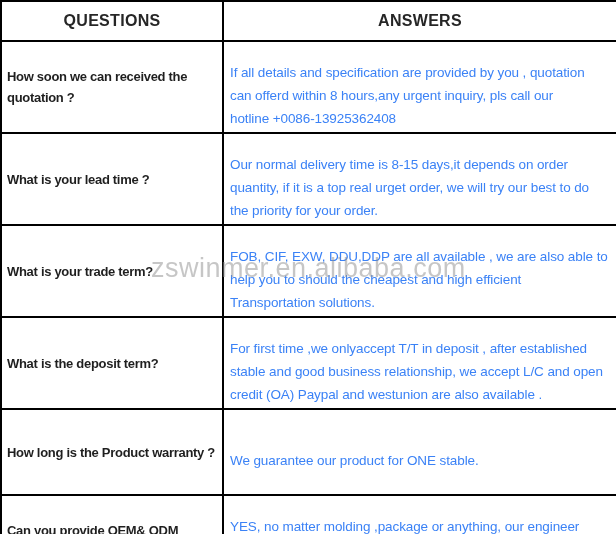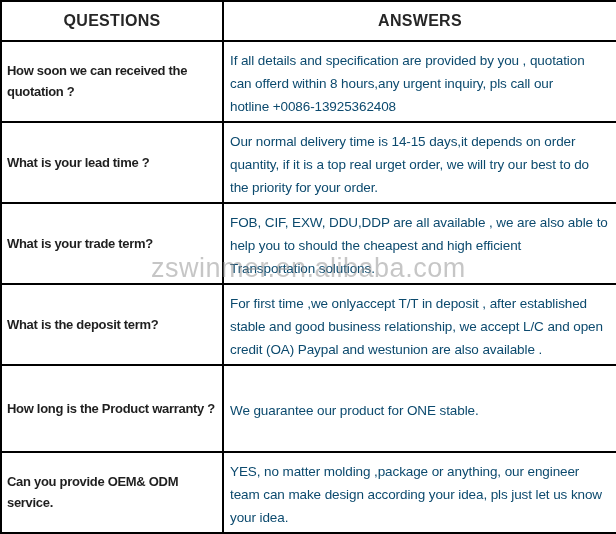--- a/index.html
+++ b/index.html
@@ -54,22 +54,22 @@
     letter-spacing: -0.3px;
     line-height: 21px;
     color: #1f1f1f;
     padding: 2px 2px 2px 5px;
     text-align: left;
   }
   td.a-cell {
     font-size: 13.5px;
     letter-spacing: -0.1px;
     line-height: 23px;
-    color: #0c4a6e;
-    padding: 7px 4px 2px 6px;
+    color: #3b82f6;
+    padding: 19px 4px 2px 6px;
     text-align: left;
     white-space: pre-line;
   }
   #watermark {
     position: absolute;
     left: 151px;
     top: 253px;
     font-size: 27px;
     letter-spacing: 0.5px;
     color: #8f8f8f;
@@ -95,21 +95,21 @@
     </thead>
     <tbody id="faq-rows">
         <tr>
     <td class="q-cell">How soon we can received the quotation ?</td>
     <td class="a-cell">If all details and specification are provided by you , quotation
 can offerd within 8 hours,any urgent inquiry, pls call our
 hotline +0086-13925362408</td>
   </tr>
         <tr>
     <td class="q-cell">What is your lead time ?</td>
-    <td class="a-cell">Our normal delivery time is 14-15 days,it depends on order
+    <td class="a-cell">Our normal delivery time is 8-15 days,it depends on order
 quantity, if it is a top real urget order, we will try our best to do
 the priority for your order.</td>
   </tr>
         <tr>
     <td class="q-cell">What is your trade term?</td>
     <td class="a-cell">FOB, CIF, EXW, DDU,DDP are all available , we are also able to
 help you to should the cheapest and high efficient
 Transportation solutions.</td>
   </tr>
         <tr>

